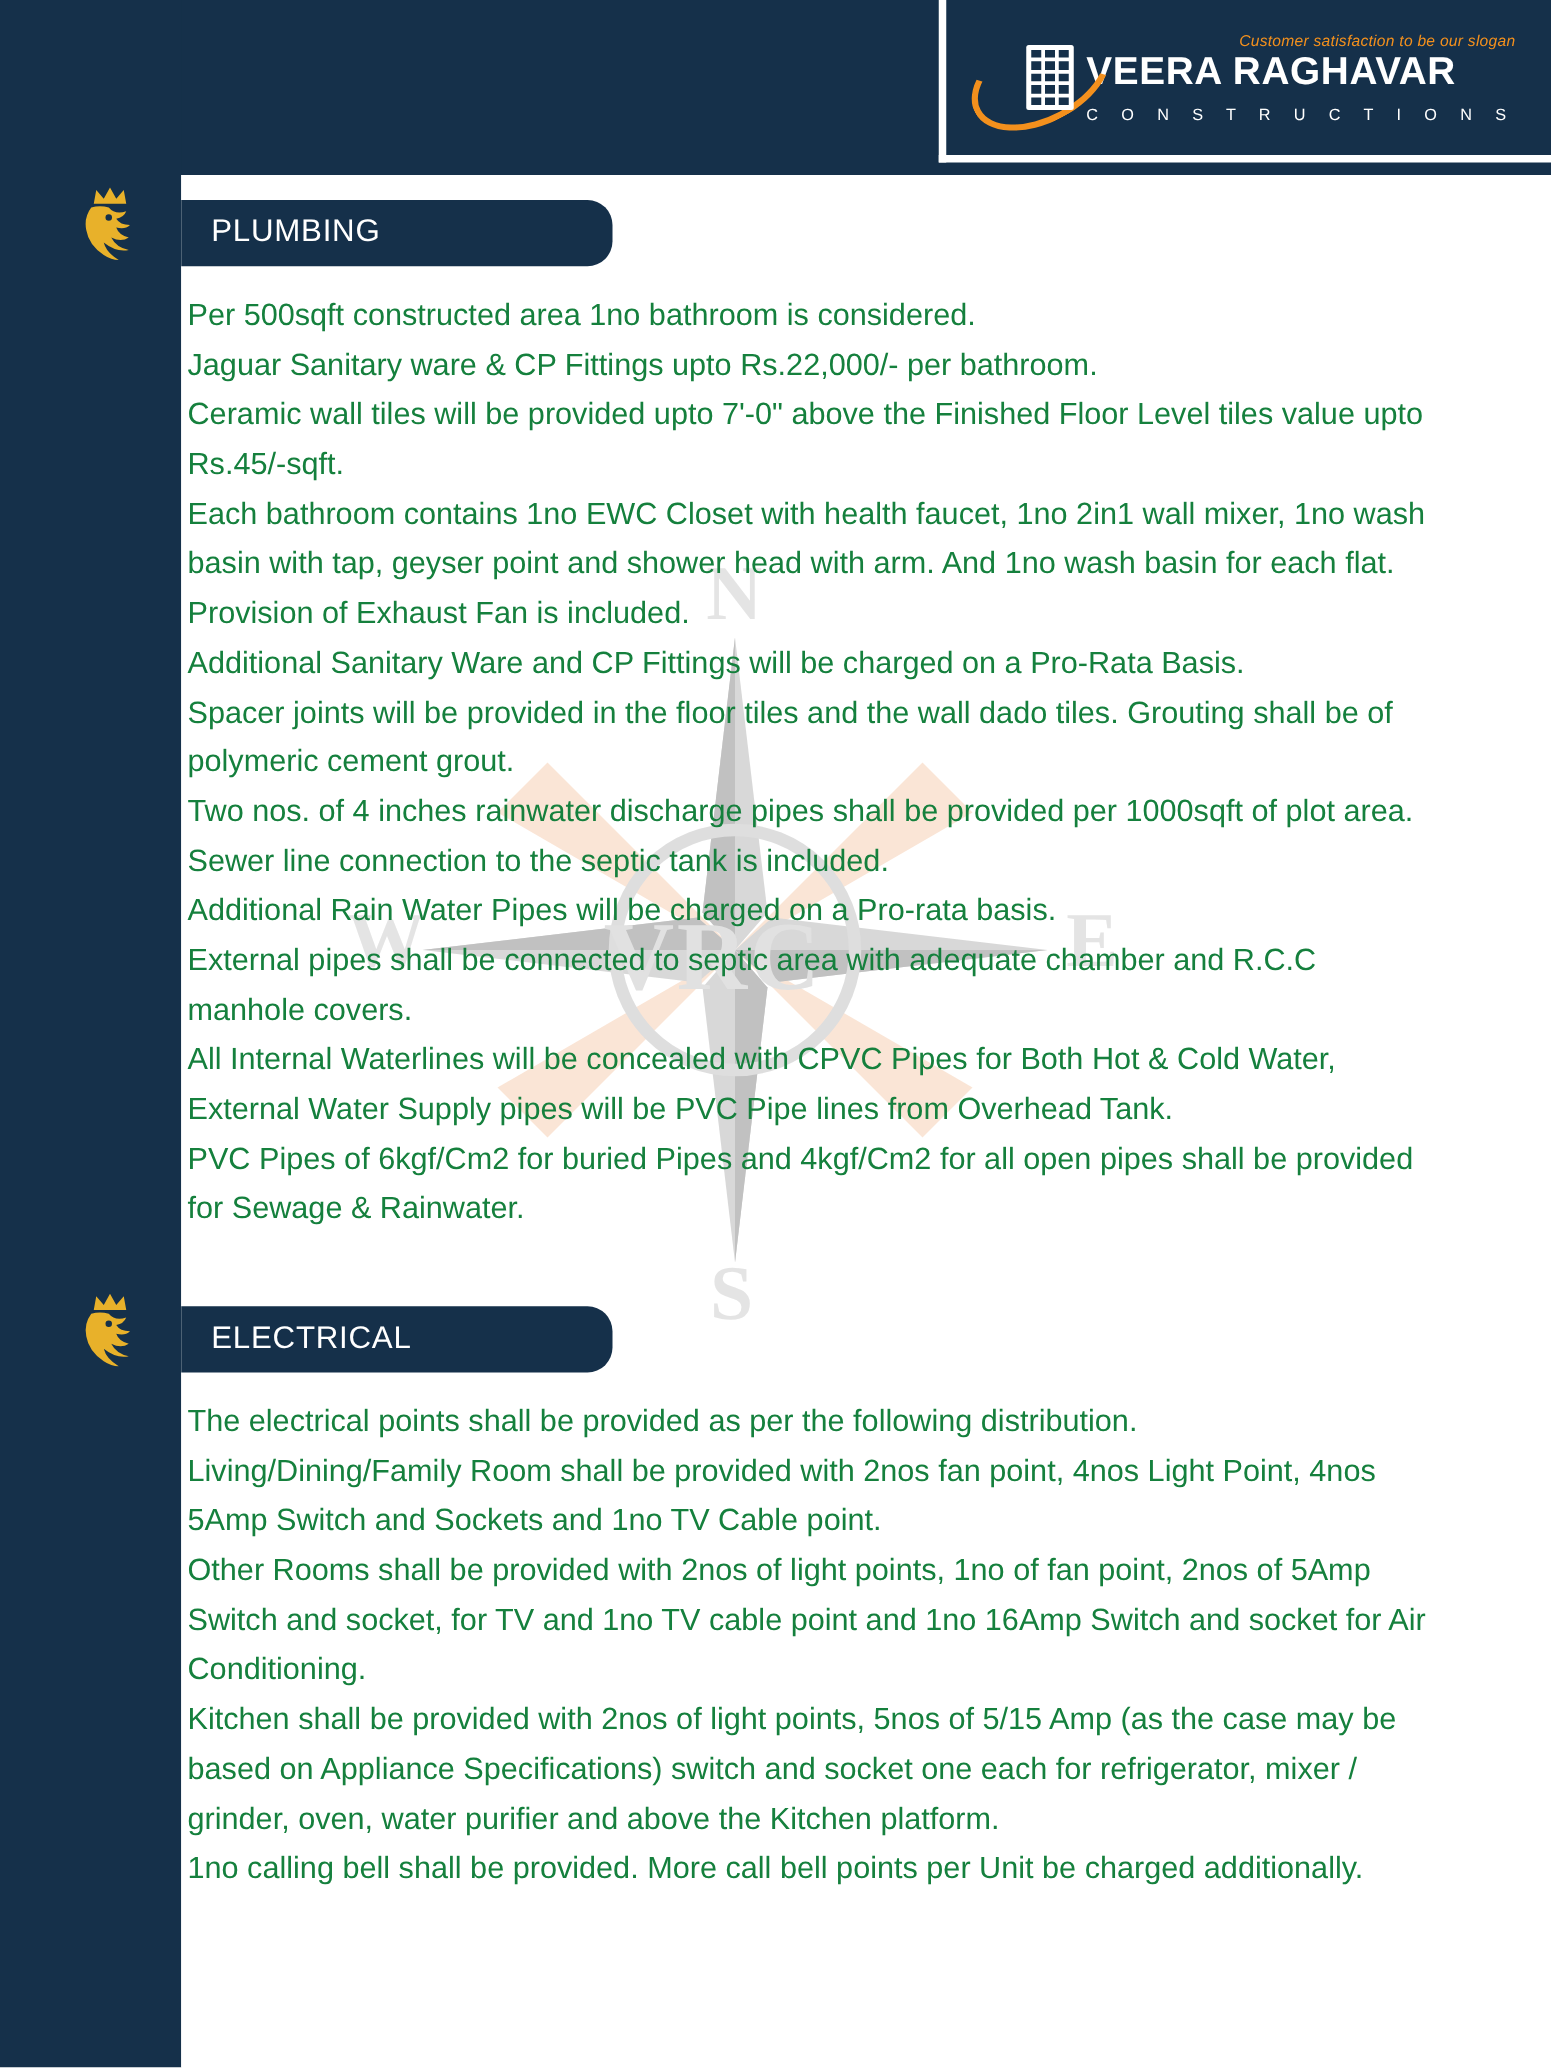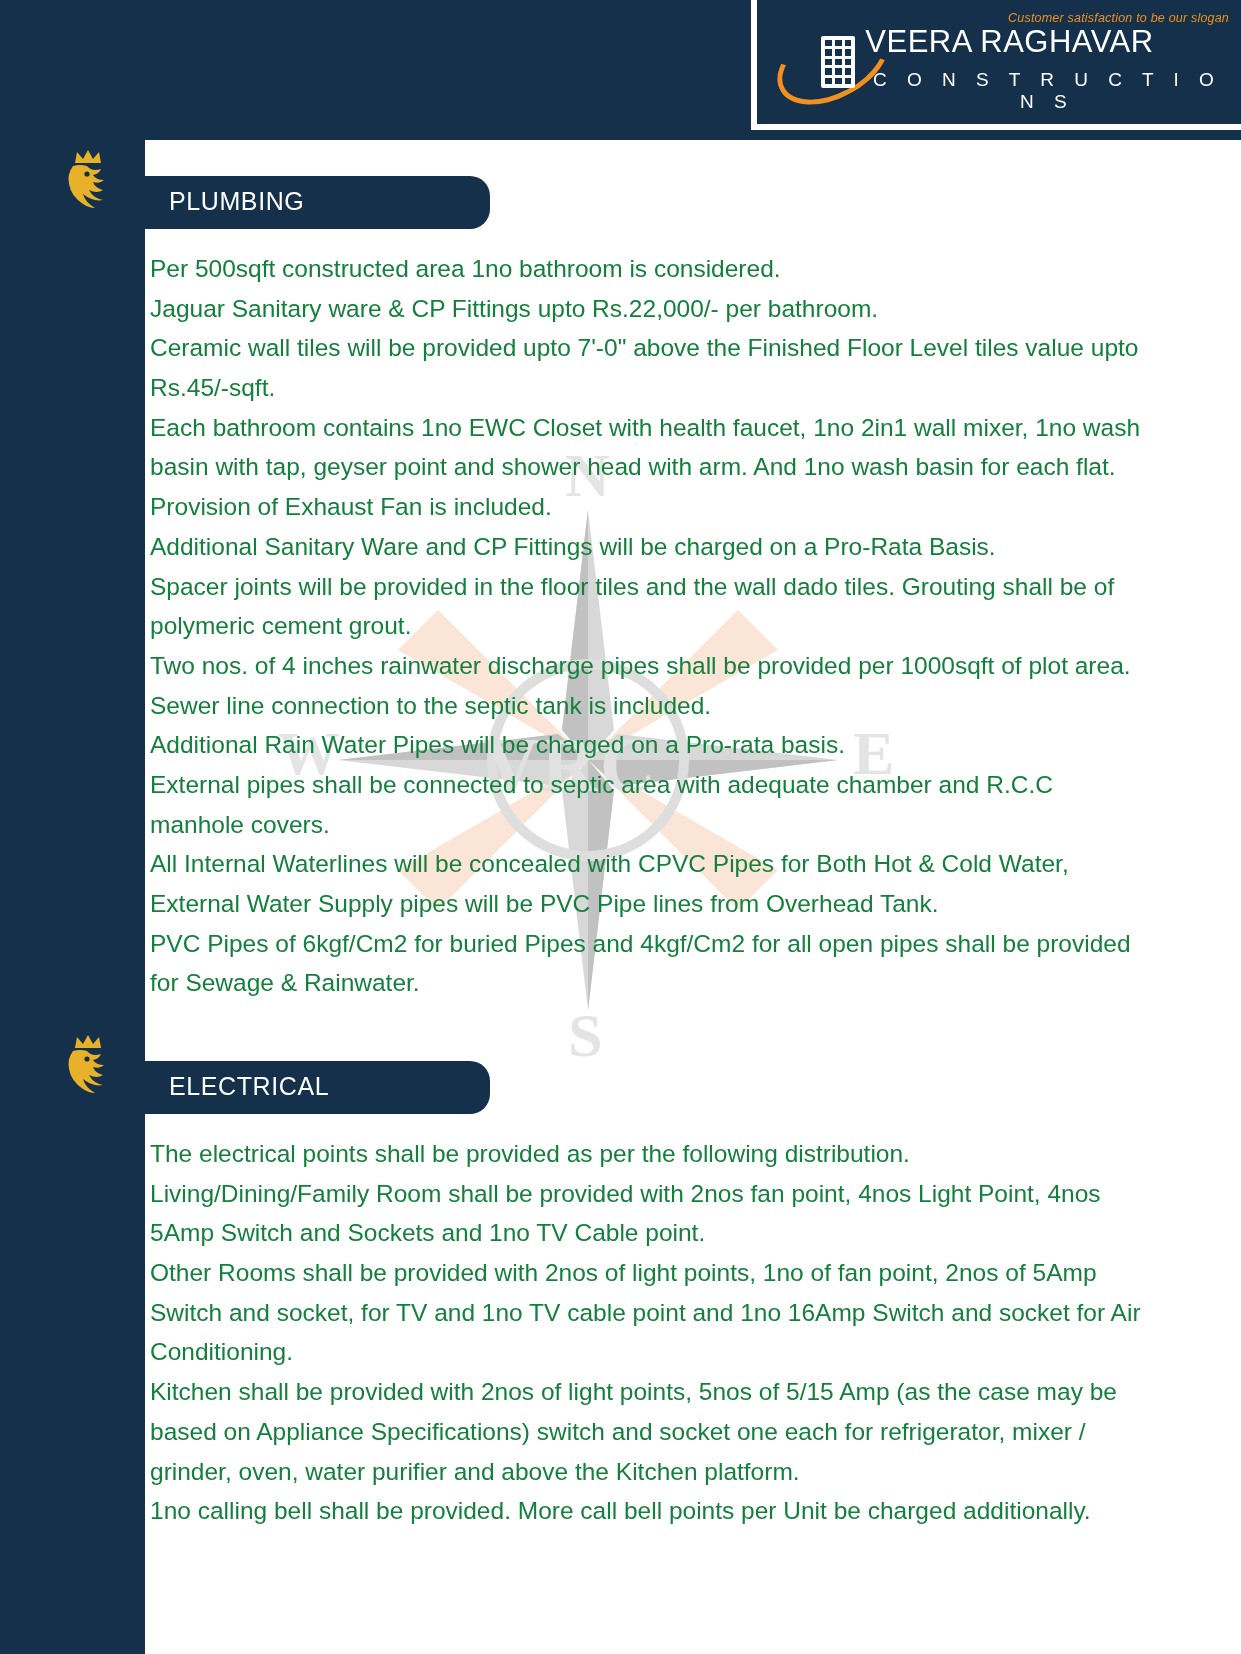--- a/index.html
+++ b/index.html
@@ -83,28 +83,28 @@
     color: #f3901d;
     font-size: 12.5px;
     font-style: italic;
     letter-spacing: .2px;
     margin-bottom: 1px;
     text-align: right;
   }
   .logo-name {
     color: #ffffff;
     font-size: 31px;
-    font-weight: normal;
+    font-weight: bold;
     letter-spacing: .5px;
     line-height: 1;
     white-space: nowrap;
   }
   .logo-sub {
     color: #ffffff;
-    font-size: 19px;
+    font-size: 13px;
     letter-spacing: 7.5px;
     text-align: center;
     margin-top: 12px;
   }
 
   
   .watermark {
     position: absolute;
     left: 278px; top: 440px;
     width: 620px; height: 640px;
@@ -146,21 +146,20 @@
   }
   .sec-title-tab {
     background: #15304a;
     color: #ffffff;
     font-size: 25px;
     letter-spacing: .6px;
     padding: 11px 24px 13px 24px;
     border-radius: 0 20px 20px 0;
     width: 345px;
     margin-left: -5px;
-    margin-top: 16px;
   }
   .sec-body {
     margin-top: 20px;
     color: #15803d;
     font-size: 24.5px;
     line-height: 1.62;
     font-family: "Liberation Sans", sans-serif;
   }
   .sec-body p { margin: 0; }
   #plumbing-block { position: absolute; left: 150px; top: 160px; width: 1000px; }

